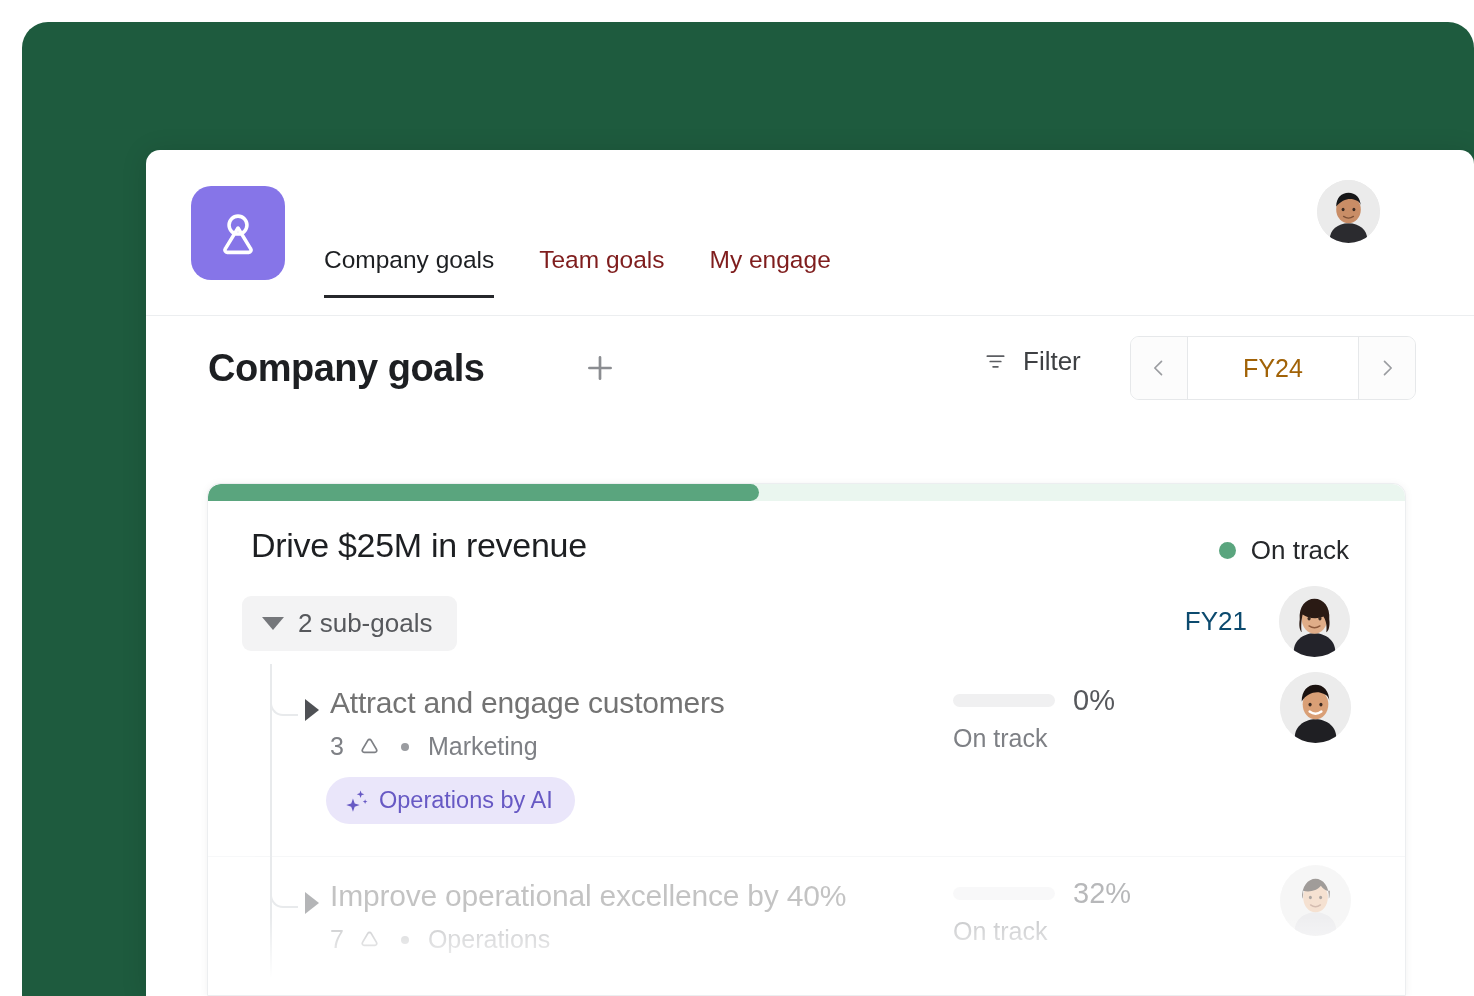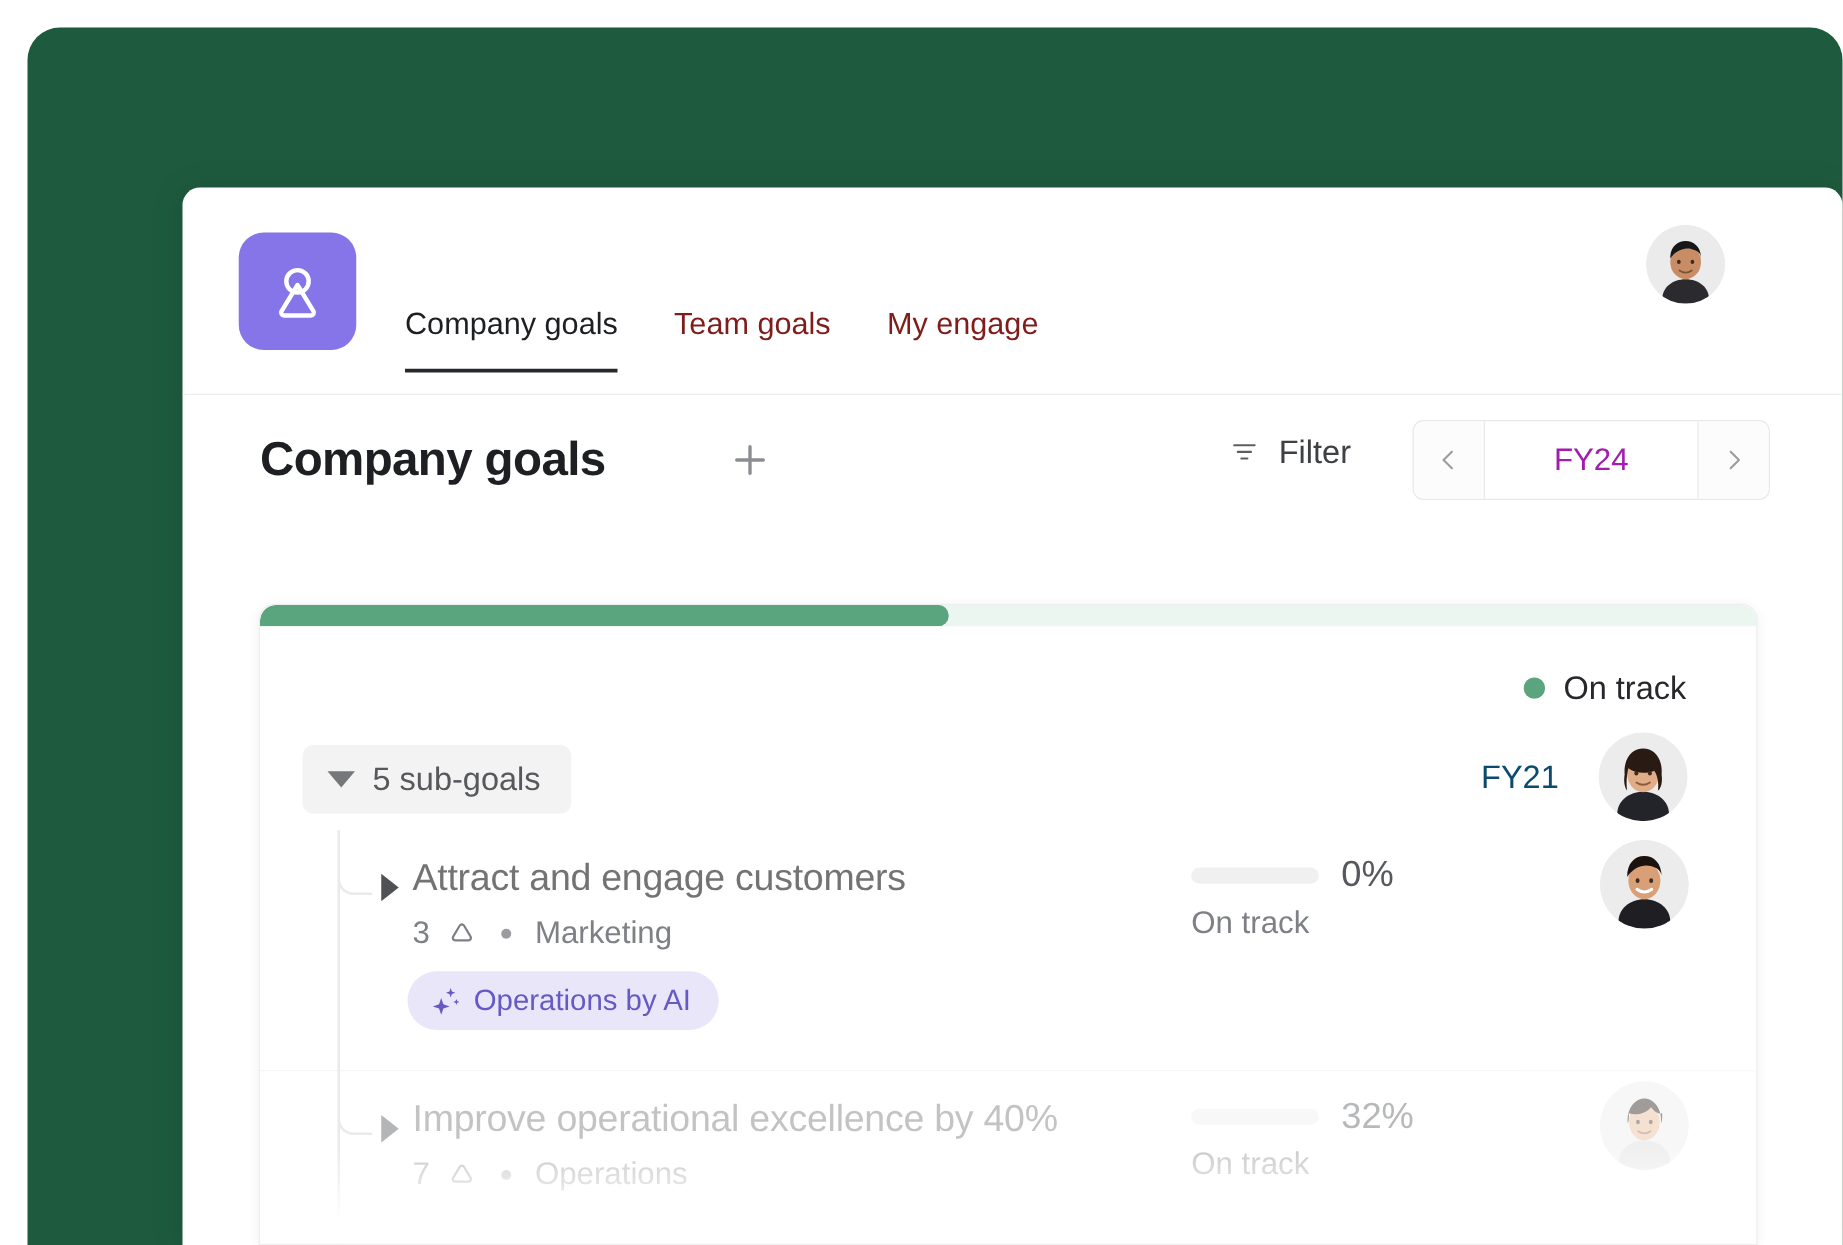--- a/index.html
+++ b/index.html
@@ -137,21 +137,21 @@
     width: 56px;
     display: flex; align-items: center; justify-content: center;
     cursor: pointer;
     background: #fcfcfc;
   }
   .period-nav svg { width: 20px; height: 20px; display:block; }
   #period-label {
     width: 172px;
     display: flex; align-items: center; justify-content: center;
     font-size: 25px;
-    color: #a21caf;
+    color: #a16207;
     border-left: 1.5px solid #e6e8ea;
     border-right: 1.5px solid #e6e8ea;
     text-align: center;
   }
 
   
   #goal-card {
     position: absolute;
     left: 61px; top: 333px;
     width: 1199px;
@@ -441,29 +441,30 @@
       </div>
     </div>
   </div>
 
   <div id="goal-card">
 
     <div id="card-progress-track">
       <div id="card-progress-fill" style="width: 46%;"></div>
     </div>
 
+    <div id="goal-title">Drive $25M in revenue</div>
 
     <div id="goal-status">
       <span class="dot"></span>
       <span class="label">On track</span>
     </div>
 
     <div id="subgoals-pill">
       <span class="caret"></span>
-      <span class="label">5 sub-goals</span>
+      <span class="label">2 sub-goals</span>
     </div>
 
     <div id="cycle-label">FY21</div>
 
     <div id="owner-avatar">
       <svg viewBox="0 0 72 72" width="71" height="71">
         <circle cx="36" cy="36" r="36" fill="#ececec"></circle>
         <path d="M36 48 c-12 0-21 8-21 18 v6 h42 v-6 c0-10-9-18-21-18z" fill="#23232a"></path>
         <ellipse cx="36" cy="33" rx="13" ry="15.5" fill="#e0ad88"></ellipse>
         <path d="M21 34 c-1-13 6-21 15-21 s16 8 15 21 c1 7-1 12-3 13 c1-8-1-13-3-16 c-6 3-16 2-21-2 c-1 4-2 11-1 18 c-2-2-3-7-2-13z" fill="#2a1a14"></path>

